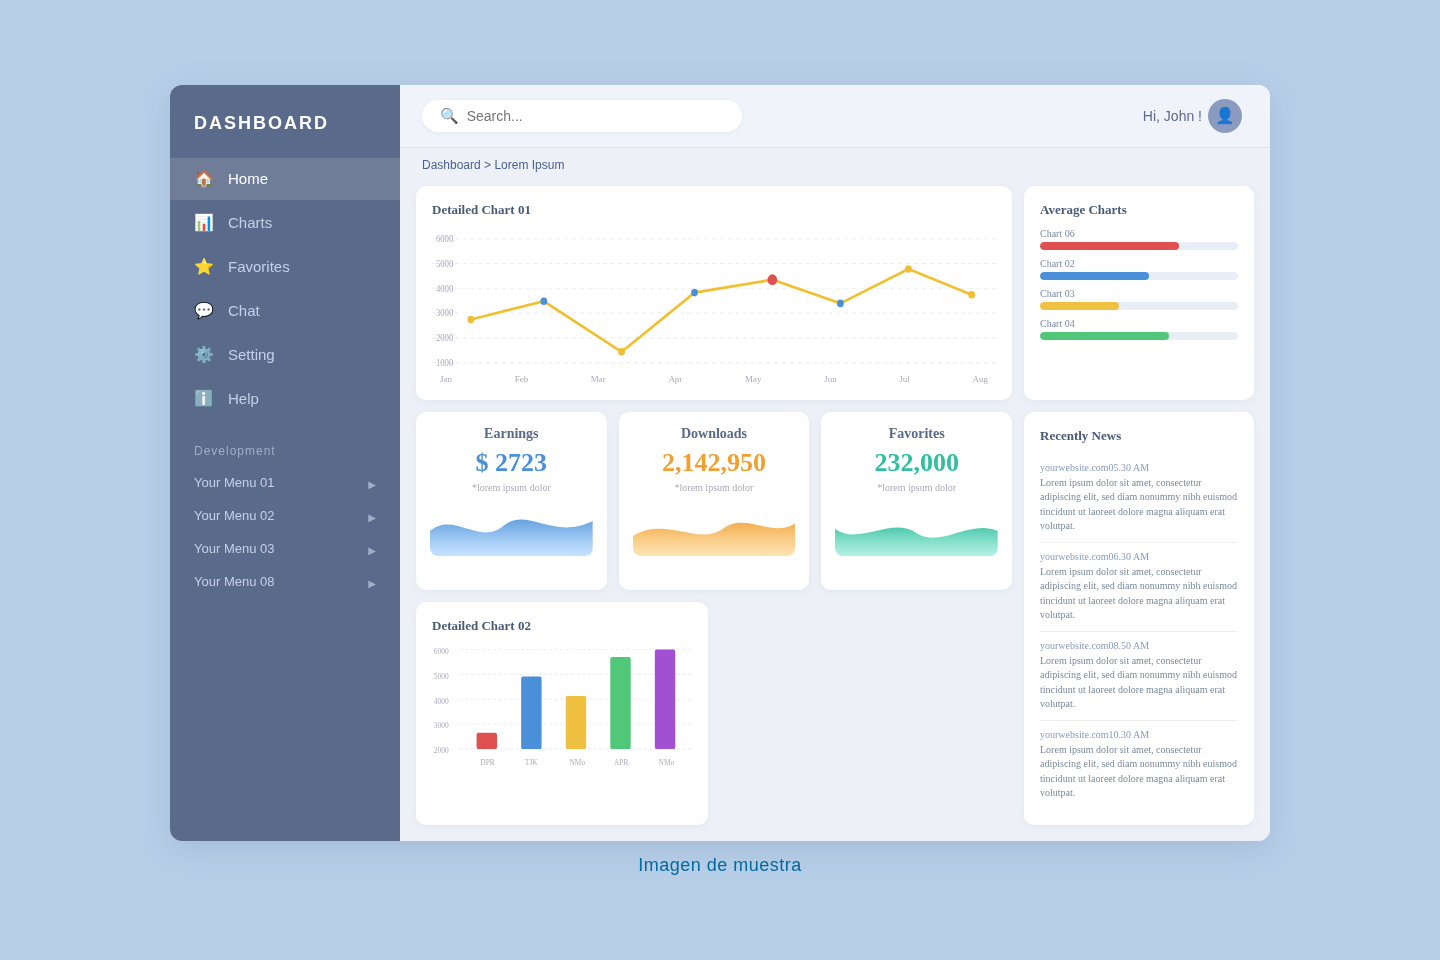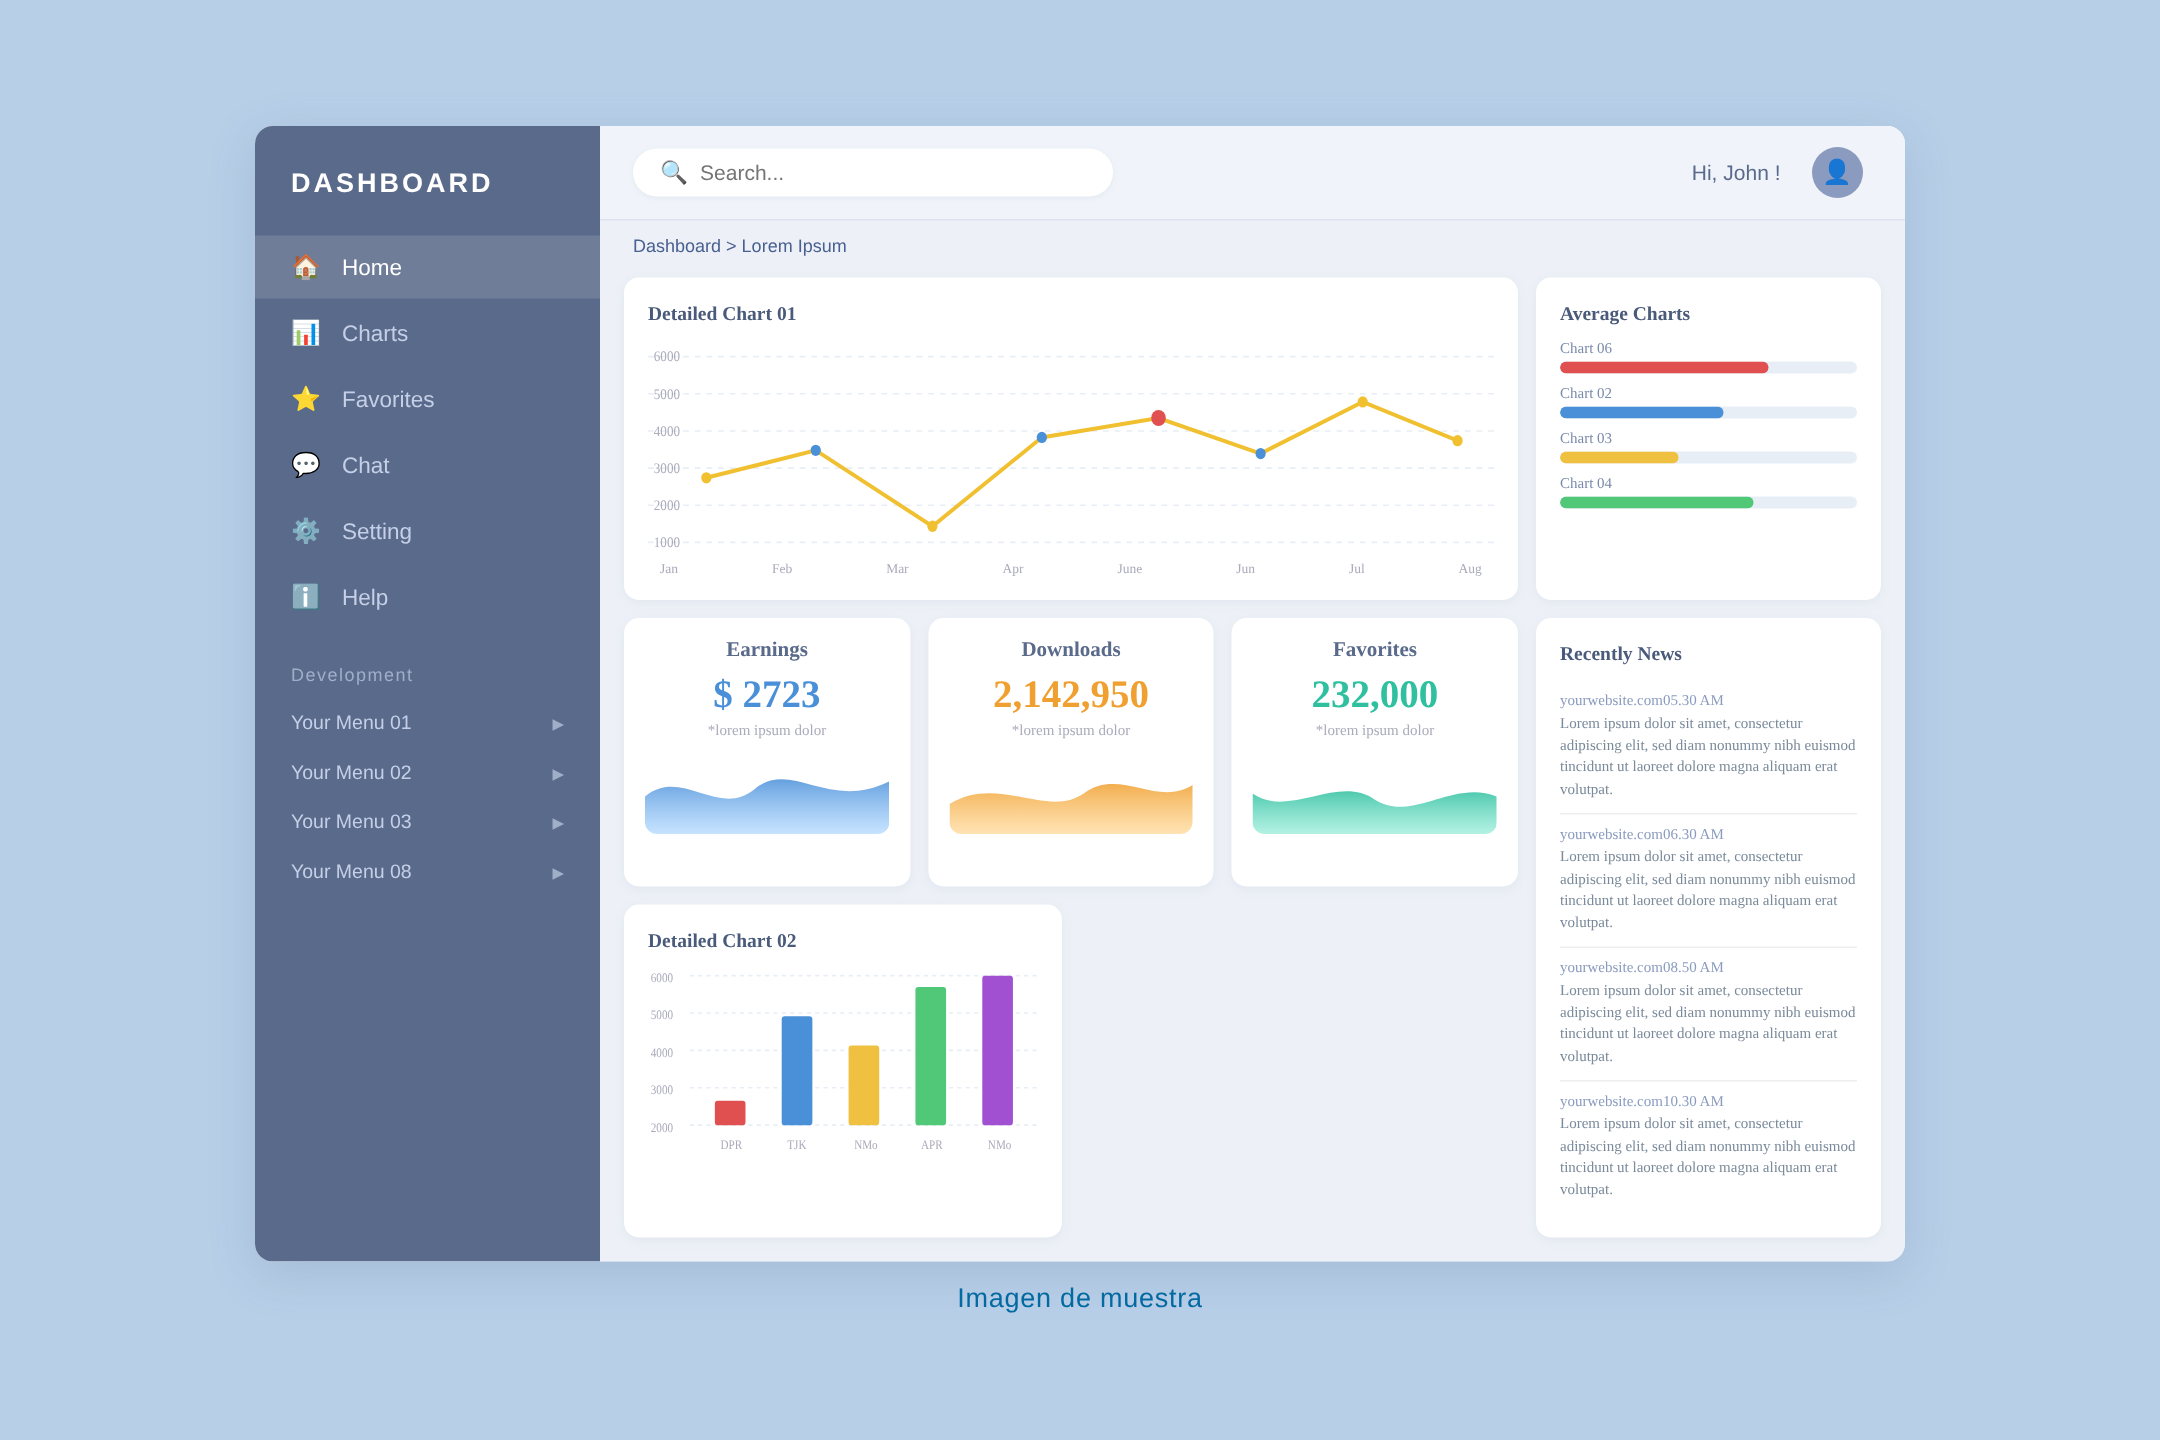--- a/index.html
+++ b/index.html
@@ -123,21 +123,21 @@
       outline: none;
       font-size: 14px;
       color: #555;
       background: transparent;
       width: 100%;
     }
     .search-icon-svg { color: #8a9bbf; font-size: 15px; }
     .header-right {
       display: flex;
       align-items: center;
-      gap: 21px;
+      gap: 6px;
       color: #5a6a8a;
       font-size: 14px;
       justify-content: space-between;
     }
     .avatar {
       width: 34px;
       height: 34px;
       border-radius: 50%;
       background: #8a9bbf;
       display: flex;
@@ -322,21 +322,21 @@
           <text x="4" y="59" font-size="9" fill="#aab">4000</text>
           <text x="4" y="82" font-size="9" fill="#aab">3000</text>
           <text x="4" y="105" font-size="9" fill="#aab">2000</text>
           <text x="4" y="128" font-size="9" fill="#aab">1000</text>
         </svg>
         <div class="chart-labels-x">
           <span>Jan</span>
             <span>Feb</span>
             <span>Mar</span>
             <span>Apr</span>
-            <span>June</span>
+            <span>May</span>
             <span>Jun</span>
             <span>Jul</span>
             <span>Aug</span>
         </div>
       </div>
 
       <div class="card chart-side">
         <div class="card-title">Average Charts</div>
         <div id="avg-chart-list">
             <div class="avg-chart-item">

